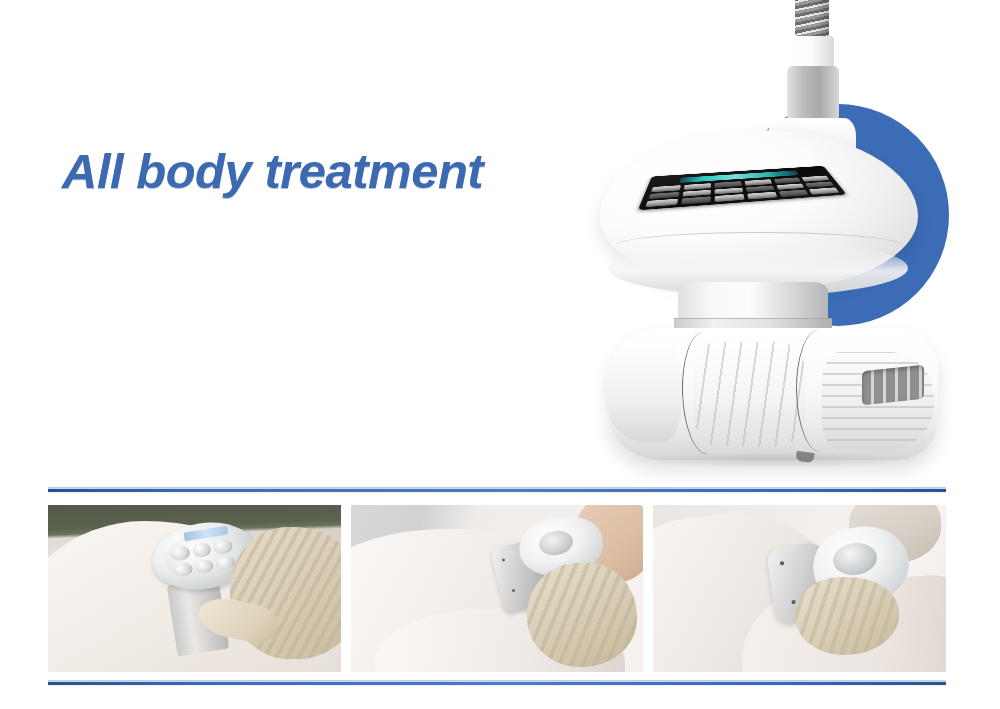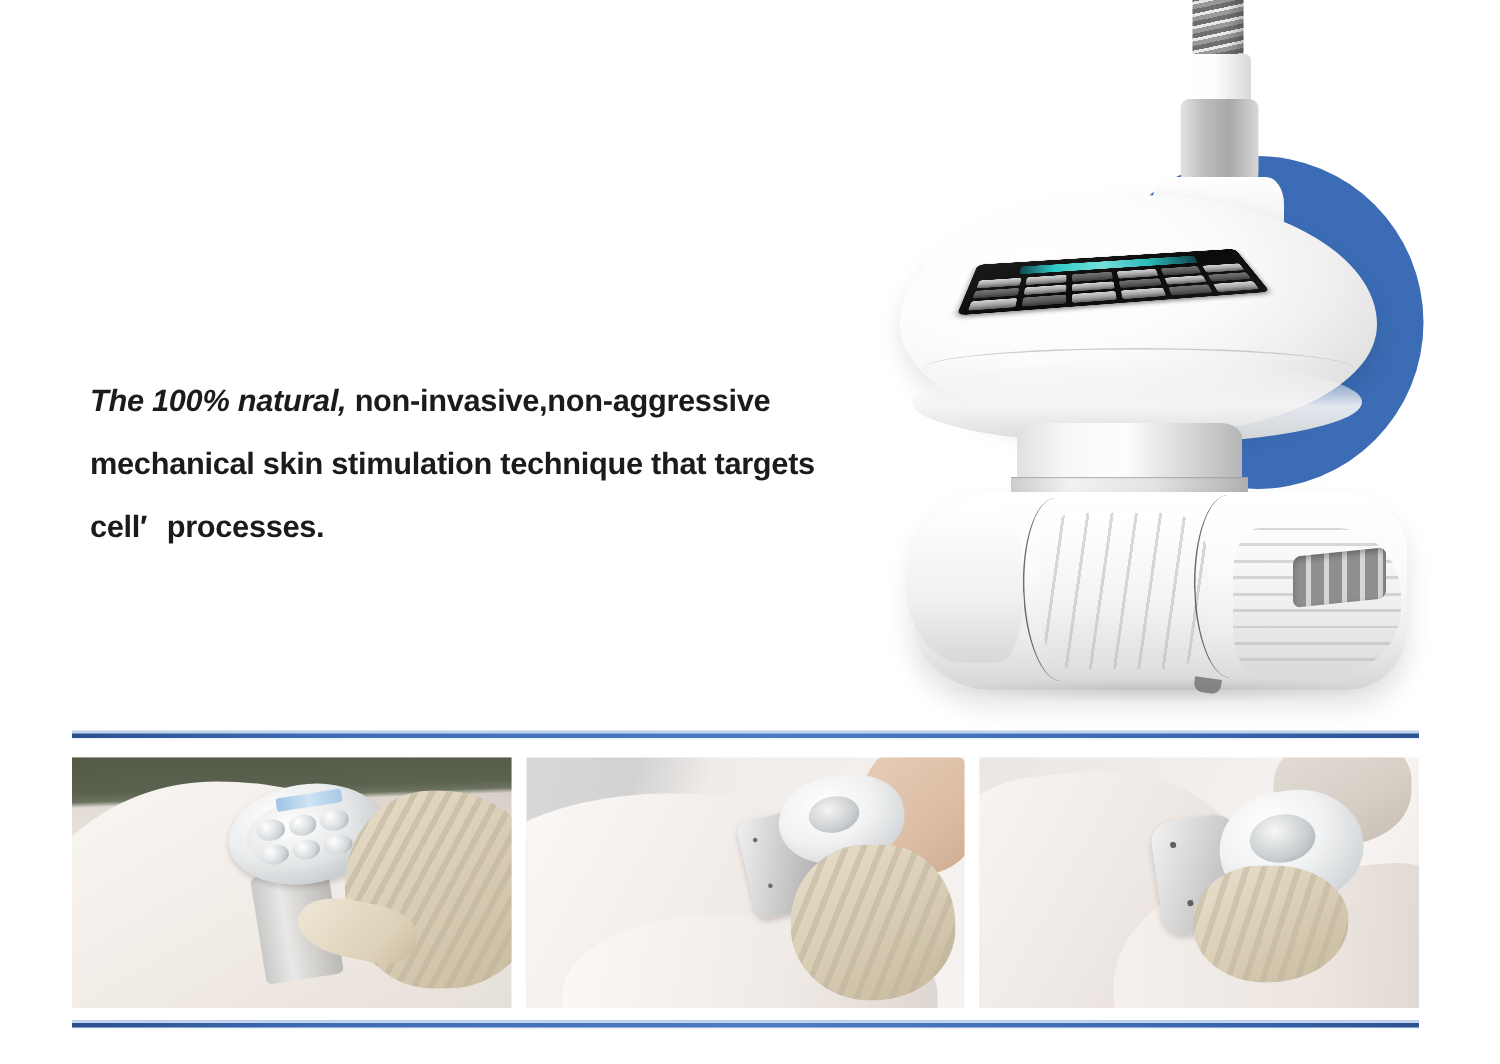--- a/index.html
+++ b/index.html
@@ -592,26 +592,22 @@
     width: 92px; height: 72px;
     border-radius: 44% 40% 50% 46%;
     background: linear-gradient(150deg, #e5dfd8 0%, #d7cfc6 60%, #c4bab0 100%);
   }
 </style>
 </head>
 <body>
 
 <div id="page">
 
-
-  <div id="body-copy">
-    <span class="em">The 100% natural,</span><span> non-invasive,non-aggressive</span><br>
-    <span>mechanical skin stimulation technique that targets</span><br>
-    <span>cell′</span><span class="gap"></span><span>processes.</span>
-  </div>
+  <div id="headline">All body treatment</div>
+
 
   <div id="blue-circle"></div>
 
   <div id="device">
     <div class="hose"></div>
     <div class="hose-collar"></div>
     <div class="neck-tube"></div>
     <div class="neck-base"></div>
 
     <div class="head"></div>

